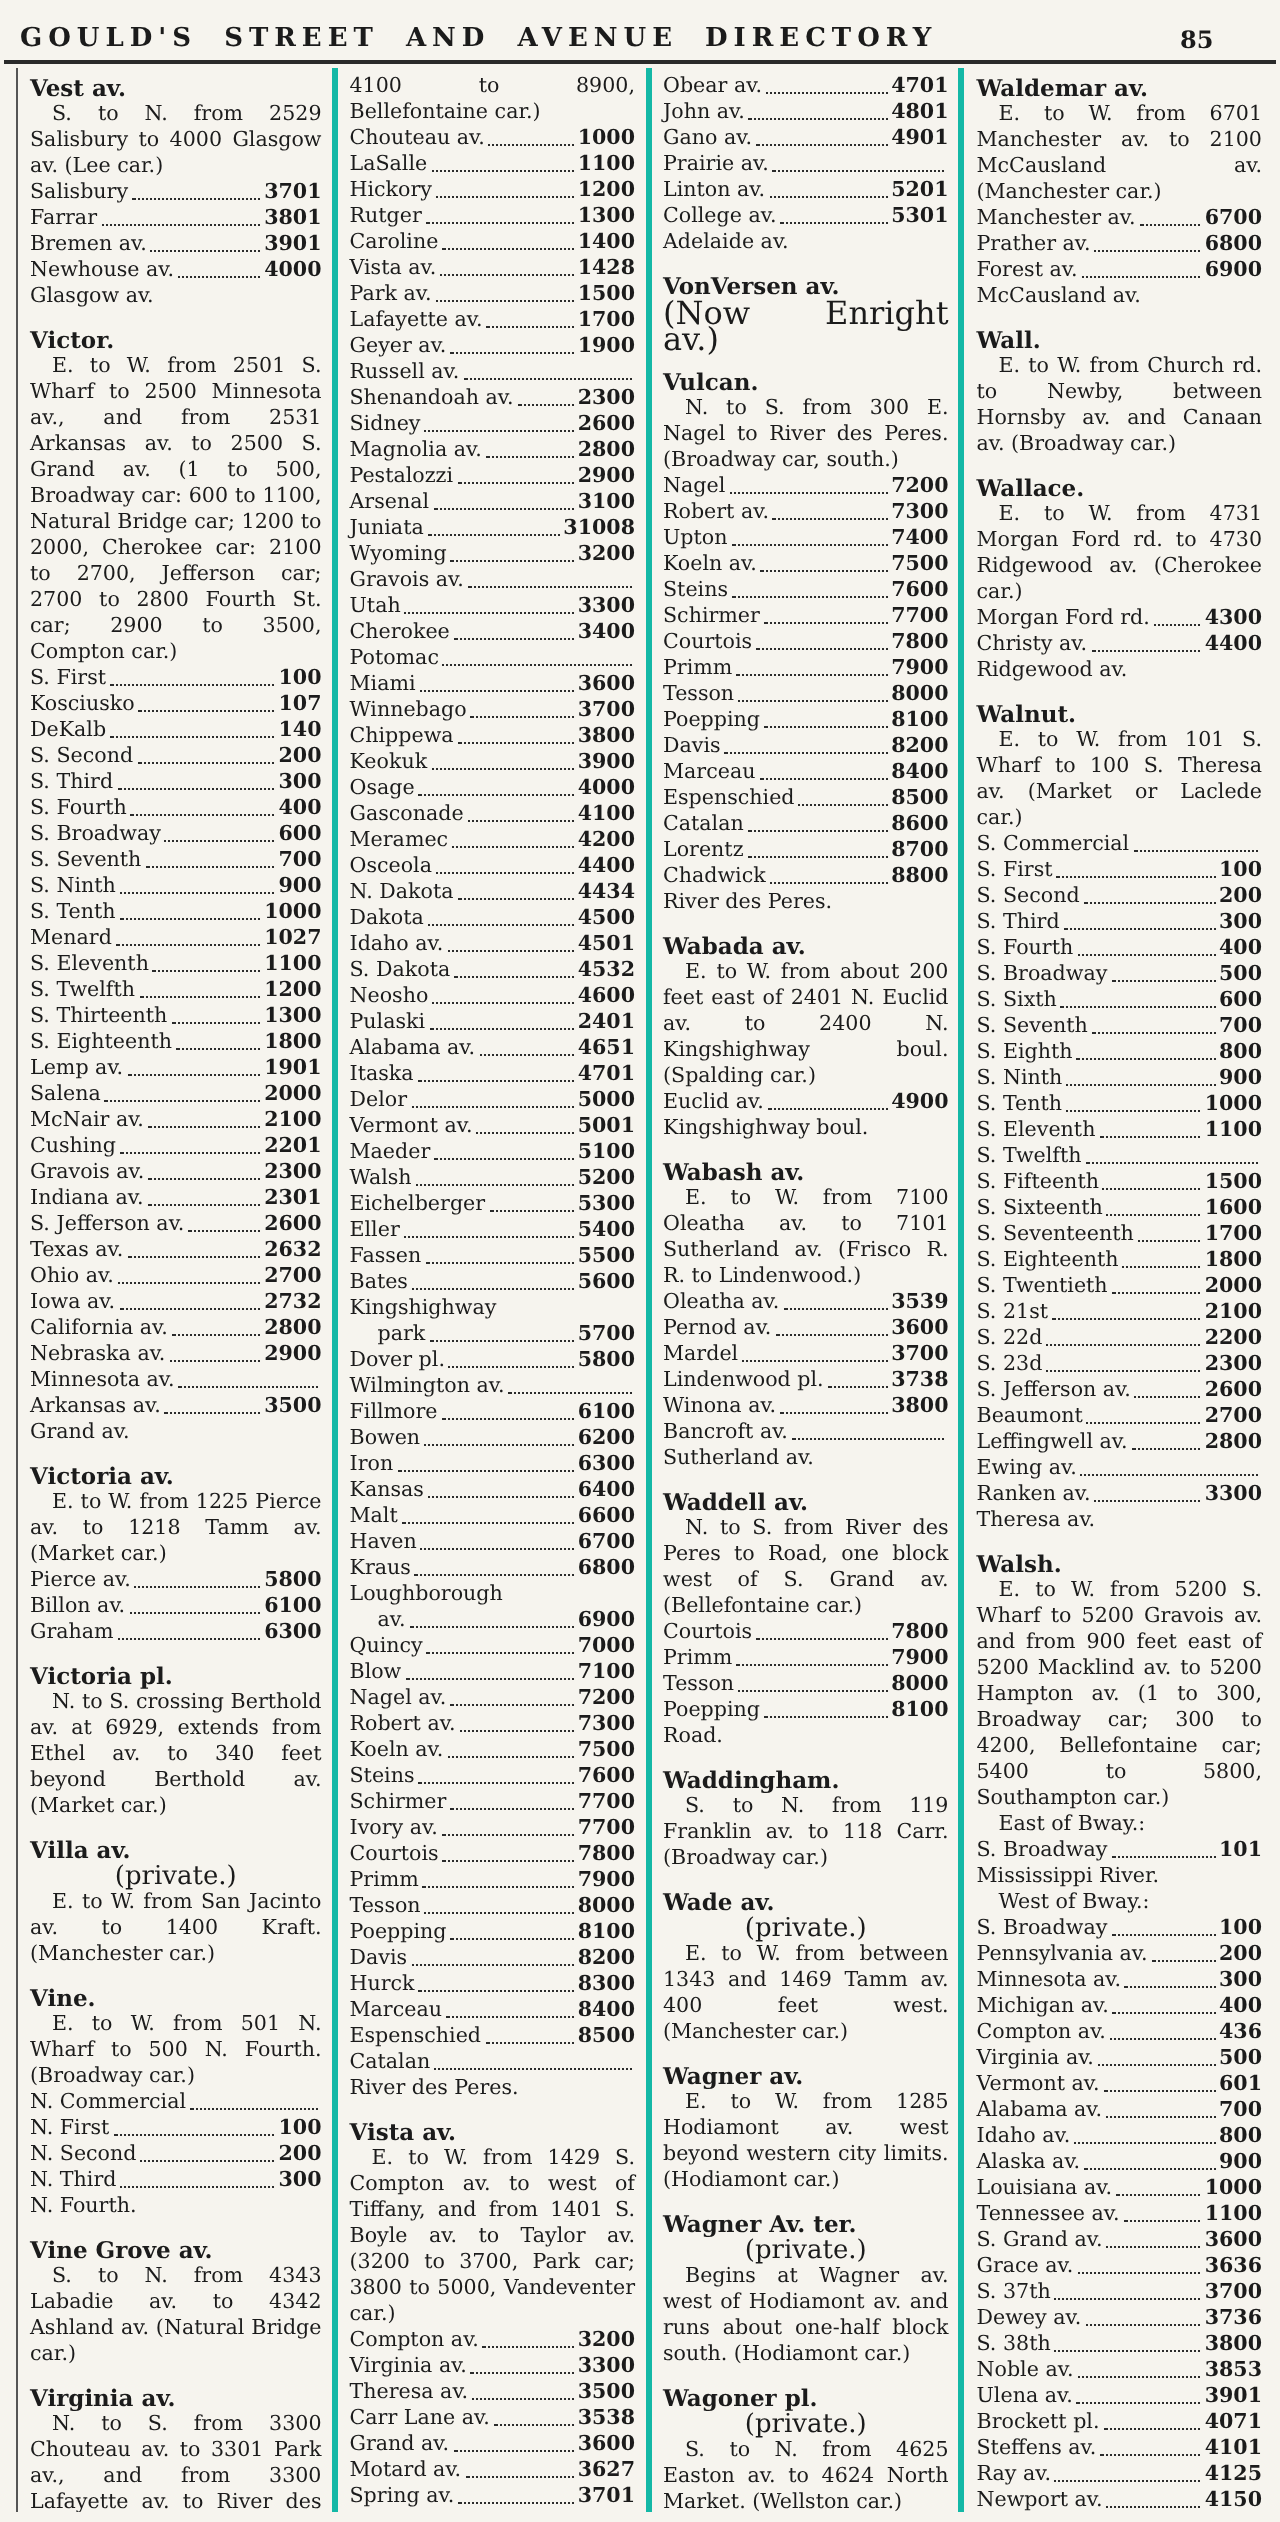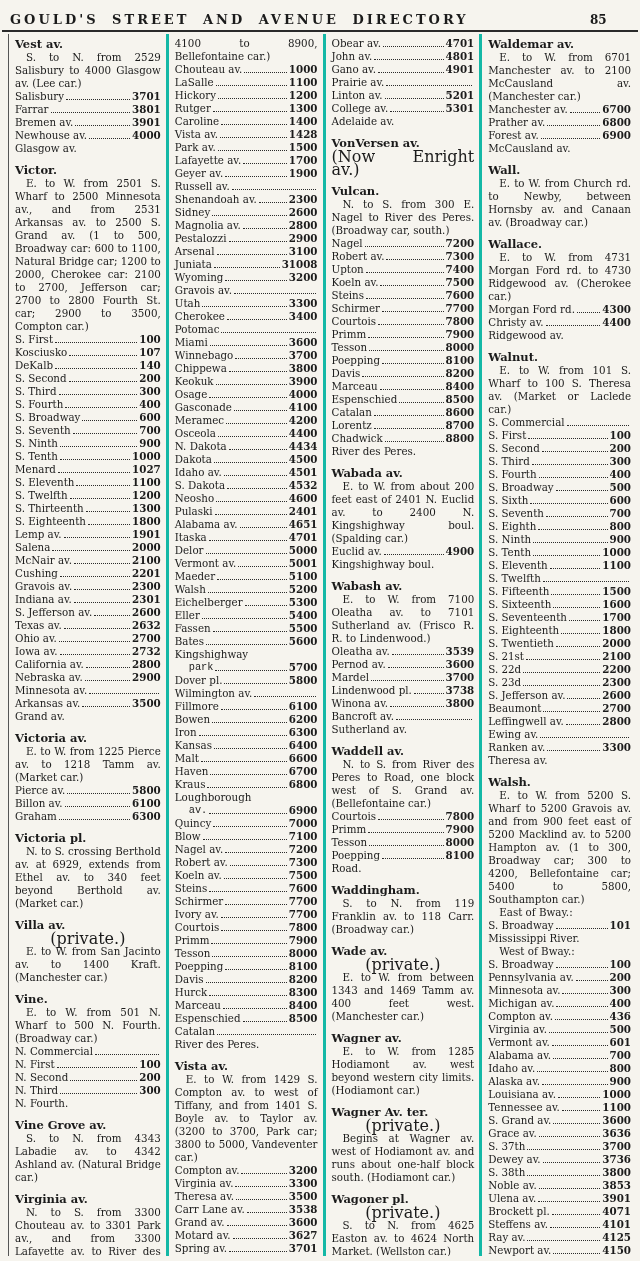--- a/index.html
+++ b/index.html
@@ -25,27 +25,27 @@
     border-left:1px solid #555;
   }
   .col{
     width:25%;box-sizing:border-box;
     padding:3px 5px 0 6px;height:100%;overflow:hidden;
   }
   .col + .col{border-left:3px solid #14b8a6;}
   .h{font-weight:bold;font-size:11.5px;line-height:14px;}
   .p{font-size:10.3px;line-height:13px;text-align:justify;text-indent:11px;}
   .p.p0{text-indent:0;}
-  .c{font-size:16px;line-height:13px;text-align:center;}
+  .c{font-size:13px;line-height:13px;text-align:center;}
   .ind-line{font-size:10.3px;line-height:13px;padding-left:11px;}
   .n{font-size:10.3px;line-height:13px;}
   .jline{font-size:16px;line-height:13px;text-align:justify;text-align-last:justify;}
   .gap{height:8px;}
   .row{display:flex;align-items:flex-end;font-size:10.3px;line-height:13px;}
-  .row.ind .nm{padding-left:14px;font-family:Liberation Mono, monospace;}
+  .row.ind .nm{padding-left:14px;}
   .row .nm{white-space:nowrap;}
   .row .dots{flex:1;border-bottom:1px dotted #2b2b2b;margin:0 2px 3px 2px;min-width:6px;}
   .row .num{white-space:nowrap;font-weight:bold;}
 </style>
 </head>
 <body>
 
 <div class="page">
   <header>
     <span class="hdr-title">GOULD'S  STREET  AND  AVENUE  DIRECTORY</span>

